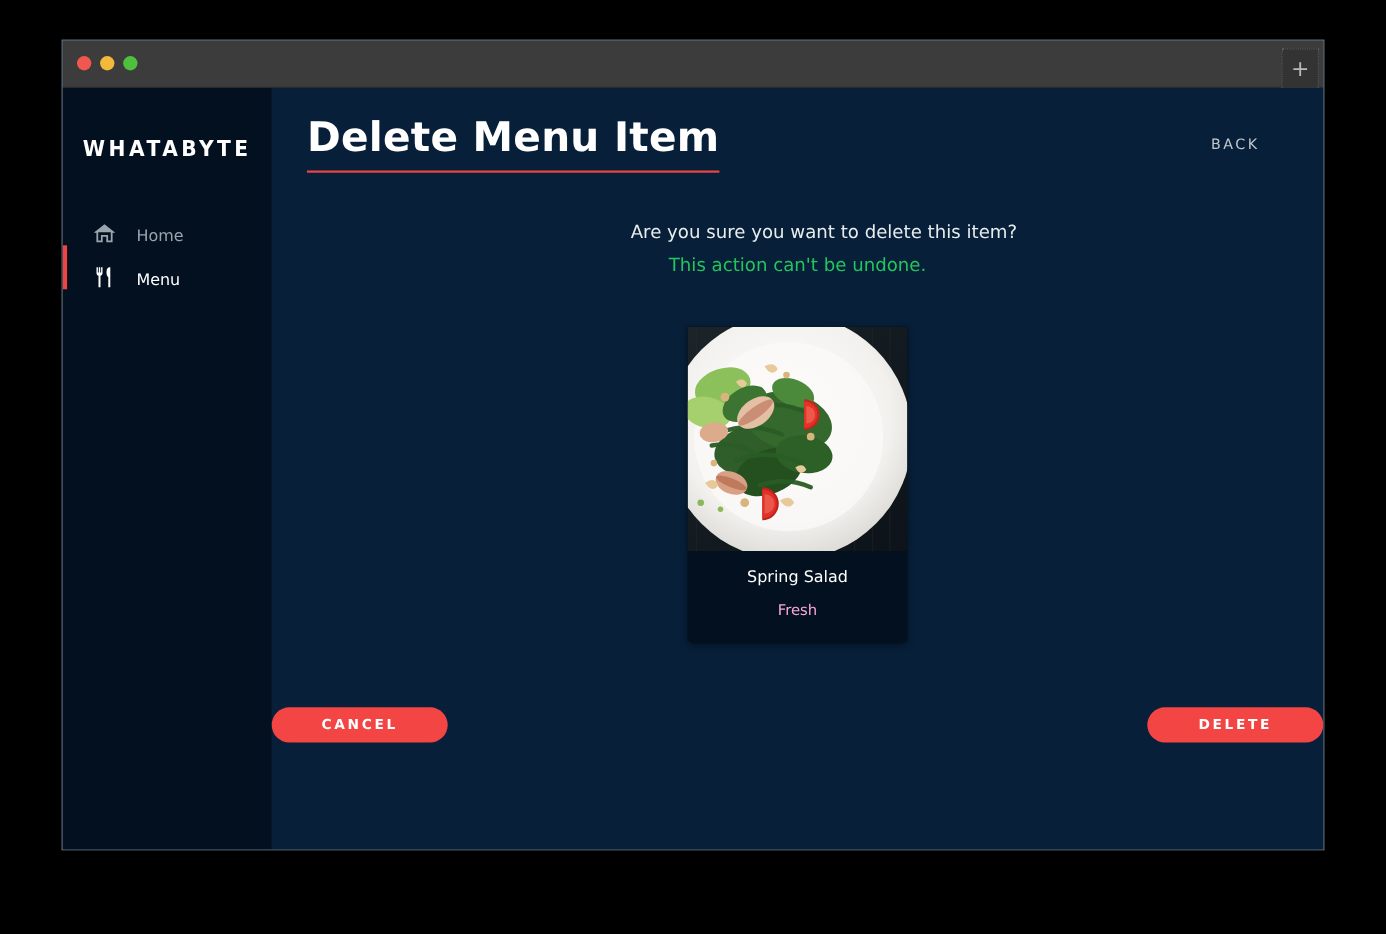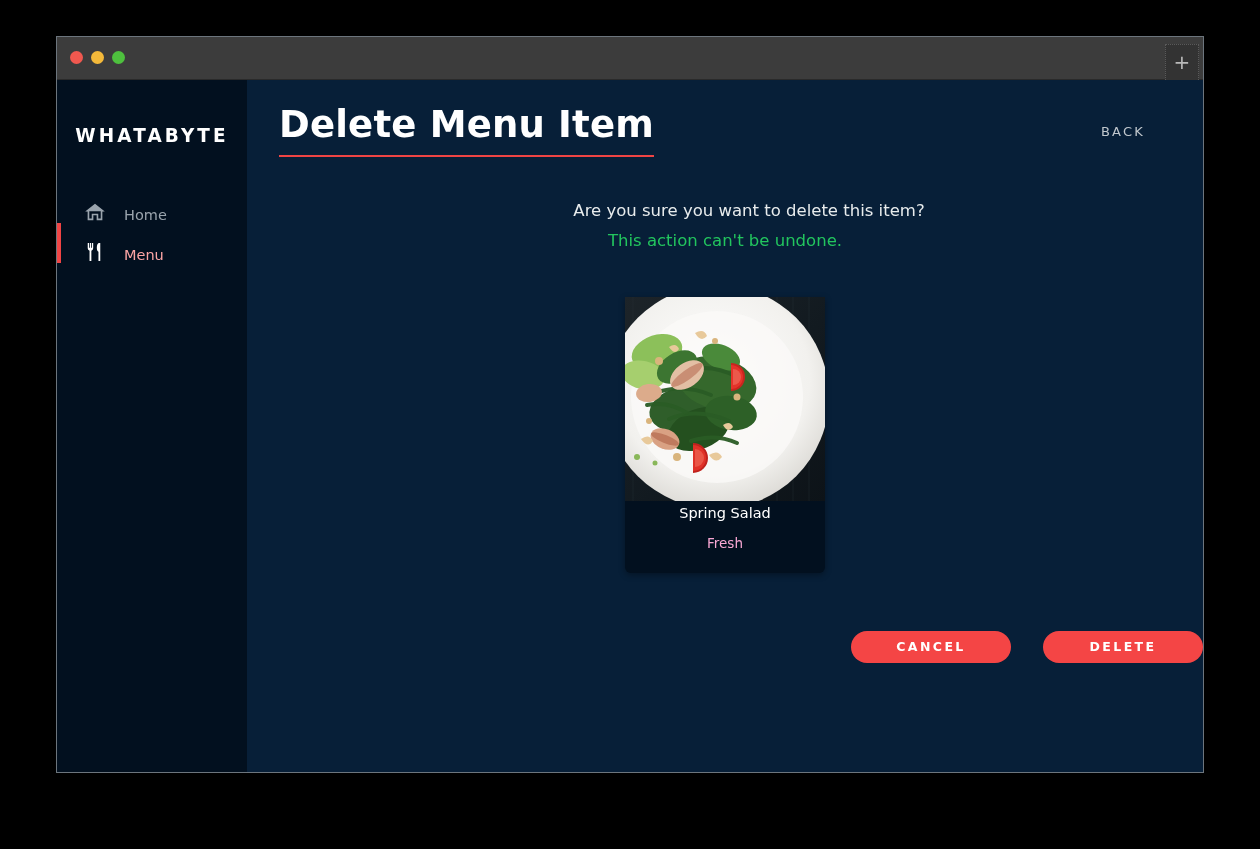--- a/index.html
+++ b/index.html
@@ -104,21 +104,21 @@
     justify-content: center;
     flex: 0 0 22px;
   }
   .nav-item .nav-icon svg { display: block; }
   .nav-item .nav-label {
     margin-left: 18px;
     font-size: 14.5px;
     color: #9aa4ad;
     font-family: "DejaVu Sans", sans-serif;
   }
-  .nav-item.active .nav-label { color: #fca5a5; }
+  .nav-item.active .nav-label { color: #ffffff; }
   .nav-item.active .nav-icon svg { fill: #ffffff; }
   .nav-item .nav-icon svg { fill: #9aa4ad; }
   .nav-item.active::before {
     content: "";
     position: absolute;
     left: 0;
     top: 0;
     width: 4px;
     height: 40px;
     background: #f04444;
@@ -192,41 +192,41 @@
   }
   #item-image {
     position: relative;
     width: 200px;
     height: 204px;
     overflow: hidden;
     background: #171c20;
   }
   #item-image svg { display: block; }
   #item-card-body {
-    padding: 4px 10px 22px 10px;
+    padding: 16px 10px 22px 10px;
     text-align: center;
     border-radius: 18px;
   }
   #item-name {
     color: #ffffff;
     font-size: 14.5px;
     font-family: "DejaVu Sans", sans-serif;
   }
   #item-desc {
     margin-top: 14px;
     color: #f9a8d4;
     font-size: 13.5px;
     font-family: "DejaVu Sans", sans-serif;
   }
 
   
   #card-actions {
     margin-top: 58px;
     display: flex;
-    justify-content: flex-end;
+    justify-content: space-between;
     gap: 32px;
   }
   .action-button {
     width: 160px;
     height: 32px;
     border: none;
     border-radius: 16px;
     background: #f44545;
     color: #ffffff;
     font-size: 12.5px;

